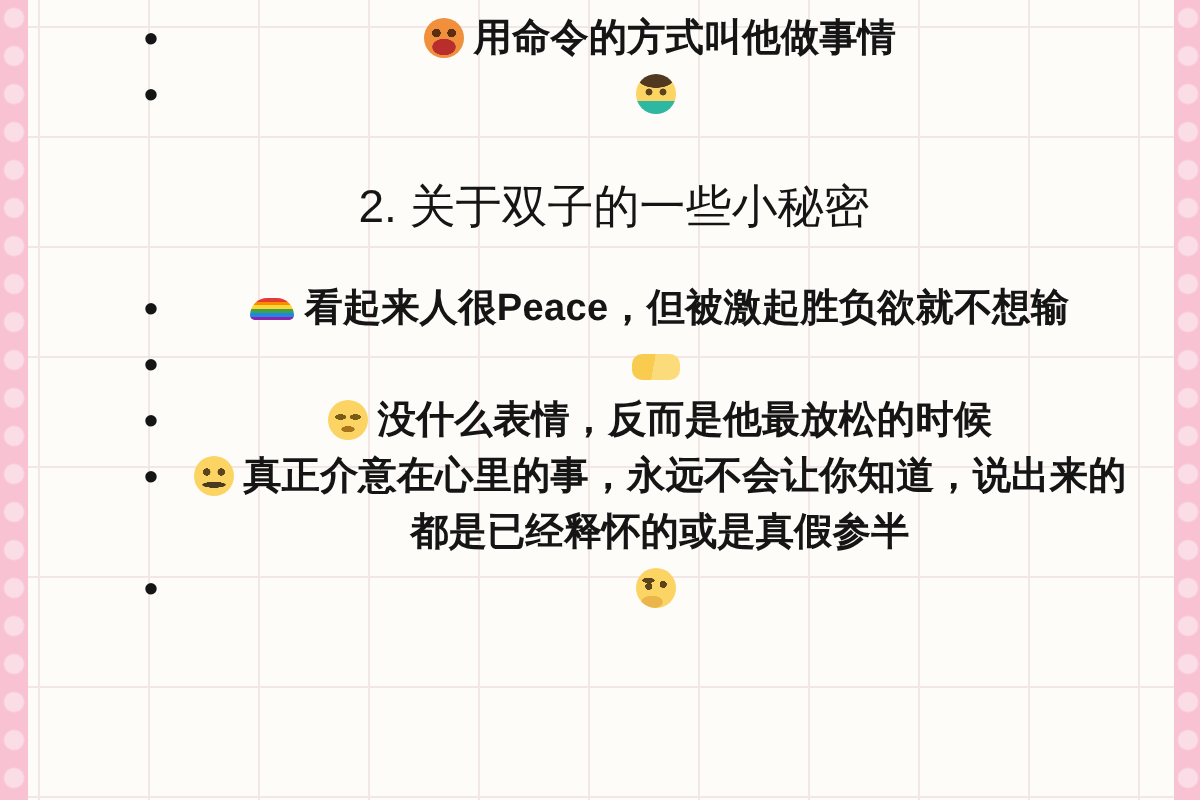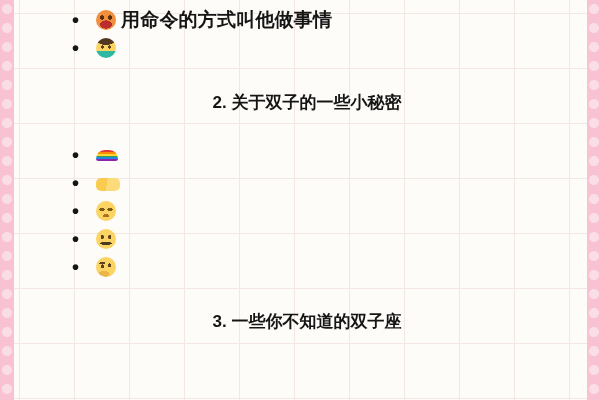--- a/index.html
+++ b/index.html
@@ -50,26 +50,26 @@
     letter-spacing:0.2px;
   }
   .dot{
     width:26px;
     flex: 0 0 26px;
     font-size:20px;
     line-height:28px;
     text-align:left;
     padding-left:2px;
   }
-  .body{ flex:1; }
+  .body{ flex:1;text-align:center; }
   .heading{
     text-align:center;
     color: var(--text);
-    font-size:17px;
-    font-weight:700;
+    font-size:23px;
+    font-weight:400;
     line-height:30px;
     margin: 2px 0 23px 0;
     padding-right:20px;
   }
   .heading + .bullet{ margin-top:0; }
   .bullet + .heading{ margin-top:26px; }
 
   
   .emo{
     display:inline-block;
@@ -138,33 +138,32 @@
         <span class="dot">•</span>
         <span class="body"><span class="emo emo-cursing-face" title="🤬"></span><span>用命令的方式叫他做事情</span></span>
       </div>
       <div class="bullet">
         <span class="dot">•</span>
         <span class="body"><span class="emo emo-man-shrugging" title="🤷‍♂️"></span></span>
       </div>
       <div class="heading">2. 关于双子的一些小秘密</div>
       <div class="bullet">
         <span class="dot">•</span>
-        <span class="body"><span class="emo emo-rainbow" title="🌈"></span></span>
+        <span class="body"><span class="emo emo-rainbow" title="🌈"></span><span>看起来人很Peace，但被激起胜负欲就不想输</span></span>
       </div>
       <div class="bullet">
         <span class="dot">•</span>
         <span class="body"><span class="emo emo-handshake" title="🤝"></span></span>
       </div>
       <div class="bullet">
         <span class="dot">•</span>
-        <span class="body"><span class="emo emo-relieved-face" title="😌"></span></span>
+        <span class="body"><span class="emo emo-relieved-face" title="😌"></span><span>没什么表情，反而是他最放松的时候</span></span>
       </div>
       <div class="bullet">
         <span class="dot">•</span>
-        <span class="body"><span class="emo emo-zipper-mouth-face" title="🤐"></span></span>
+        <span class="body"><span class="emo emo-zipper-mouth-face" title="🤐"></span><span>真正介意在心里的事，永远不会让你知道，说出来的都是已经释怀的或是真假参半</span></span>
       </div>
       <div class="bullet">
         <span class="dot">•</span>
         <span class="body"><span class="emo emo-thinking-face" title="🤔"></span></span>
       </div>
-      <div class="heading">3. 一些你不知道的双子座</div>
     </div>
 </div>
 
 </body></html>

